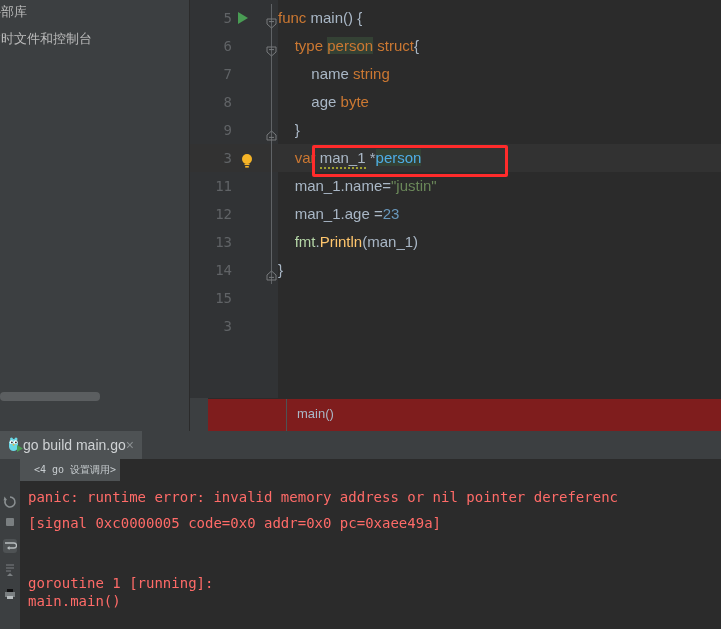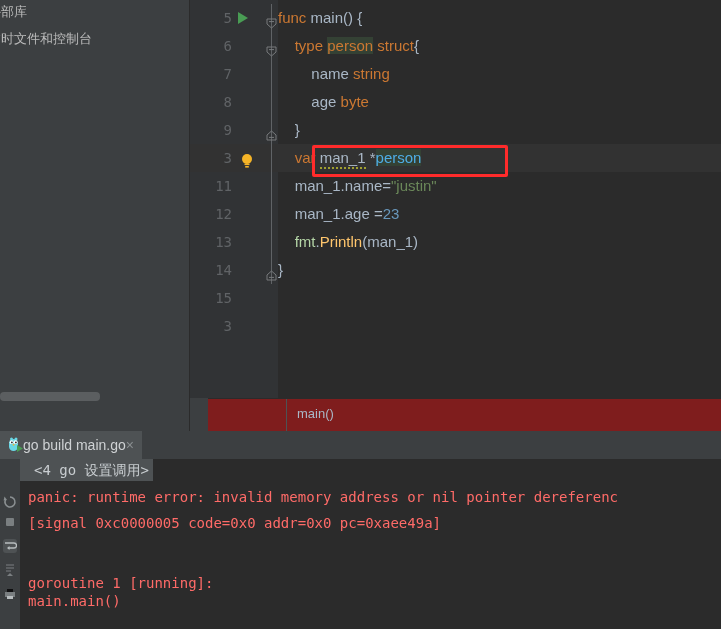--- a/index.html
+++ b/index.html
@@ -226,21 +226,21 @@
     left: 0px; top: 6px;
     width: 11px; height: 11px;
   }
   .con-collapsed {
     position: absolute;
     left: 0; top: 0;
     height: 22px; line-height: 22px;
     background: #4e5254;
     padding-left: 14px; padding-right: 4px;
     color: #c8cdd0;
-    font-size: 14px;
+    font-size: 10px;
     font-family: "DejaVu Sans Mono", monospace;
     white-space: pre;
   }
   .err { color: #ff6b68; }
   .mid-divider {
     position: absolute;
     left: 0; top: 431px;
     width: 721px; height: 1px;
     background: #2b2b2b;
   }

